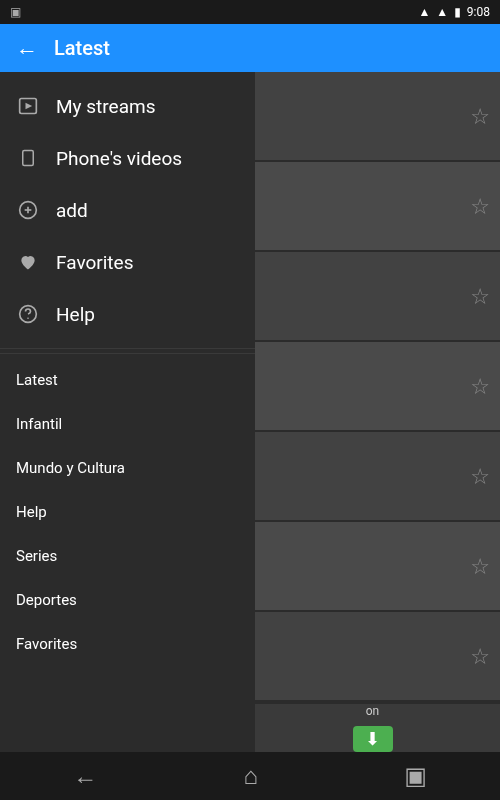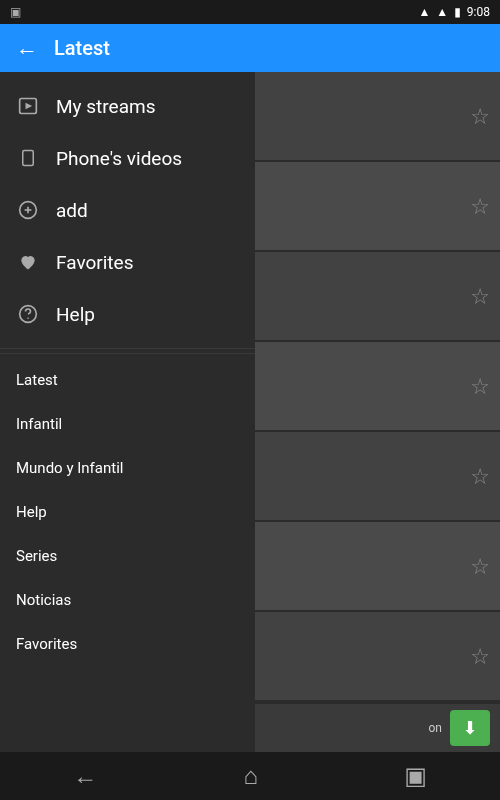--- a/index.html
+++ b/index.html
@@ -150,20 +150,21 @@
     
     .last-row {
       height: 50px;
       background: #3a3a3a;
       display: flex;
       align-items: center;
       justify-content: flex-end;
       padding-right: 10px;
       gap: 8px;
       border-top: 2px solid #2b2b2b;
+      flex-direction: column;
     }
 
     .ion-label {
       color: #ccc;
       font-size: 12px;
     }
 
     .download-btn {
       background: #4CAF50;
       color: white;
@@ -279,30 +280,30 @@
 
     <div class="sidebar-divider"></div>
 
     <div class="sidebar-nav-item">
       <span>Latest</span>
     </div>
     <div class="sidebar-nav-item">
       <span>Infantil</span>
     </div>
     <div class="sidebar-nav-item">
-      <span>Mundo y Infantil</span>
+      <span>Mundo y Cultura</span>
     </div>
     <div class="sidebar-nav-item">
       <span>Help</span>
     </div>
     <div class="sidebar-nav-item">
       <span>Series</span>
     </div>
     <div class="sidebar-nav-item">
-      <span>Noticias</span>
+      <span>Deportes</span>
     </div>
     <div class="sidebar-nav-item">
       <span>Favorites</span>
     </div>
 
   </div>
 
   <div class="main-panel">
     <div class="content-row">
       <span class="star-btn">☆</span>

